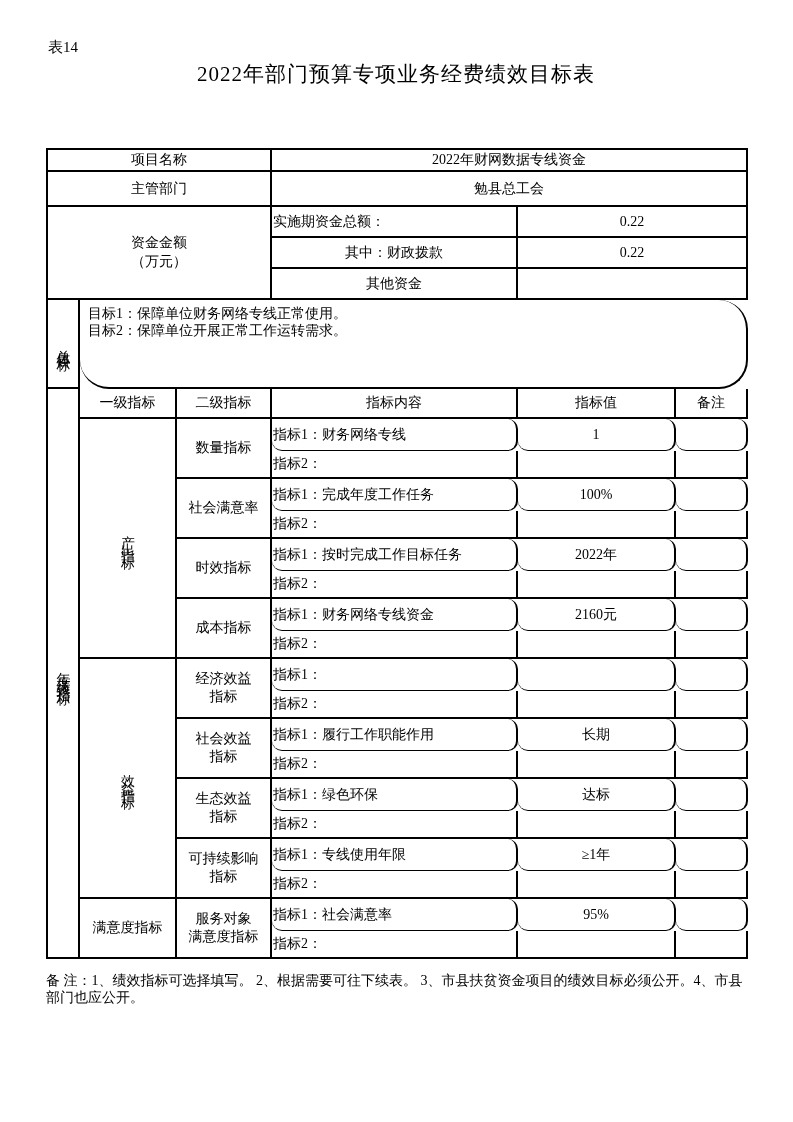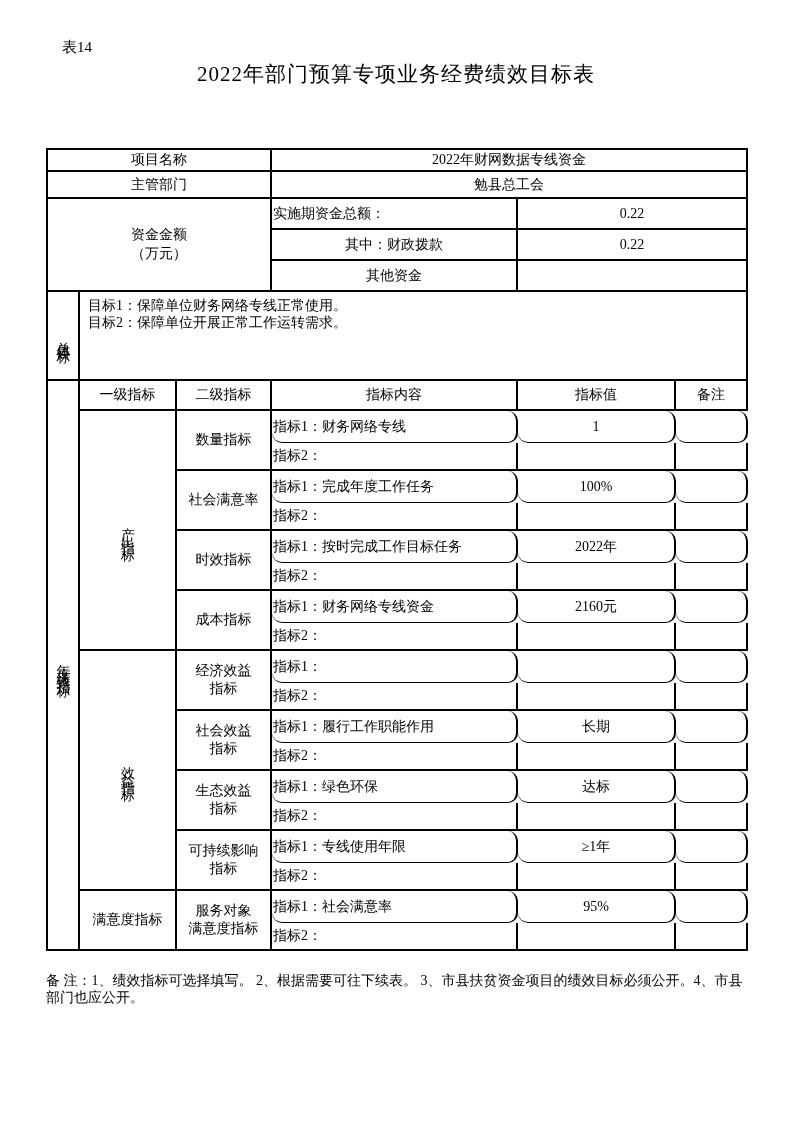--- a/index.html
+++ b/index.html
@@ -1,45 +1,45 @@
 <!DOCTYPE html>
 <html><head>
 <meta charset="utf-8">
 <style>
   html,body{margin:0;padding:0;}
   body{
     width:793px;height:1122px;background:#ffffff;color:#000;
     font-family:"Liberation Serif","DejaVu Serif",serif;
     position:relative;overflow:hidden;
   }
-  .corner-label{position:absolute;left:62px;top:38px;font-size:15px;}
+  .corner-label{position:absolute;left:48px;top:38px;font-size:15px;}
   .doc-title{position:absolute;left:46px;top:60px;width:700px;text-align:center;
     font-size:21px;font-weight:normal;letter-spacing:1px;}
   table.tbl{position:absolute;left:46px;top:148px;width:700px;table-layout:fixed;
     border-collapse:separate;border-spacing:0;
     border-top:2px solid #000;border-left:2px solid #000;}
   td{border-right:2px solid #000;border-bottom:2px solid #000;
     font-size:14px;padding:1px 4px;vertical-align:middle;overflow:hidden;
     word-break:break-all;}
   td.thin{border-bottom-width:1px;border-radius:10px;}
   .c{text-align:center;}
   .l{text-align:left;padding-left:1px;margin-left:8px;}
   .pre{white-space:pre-line;line-height:1.3;}
   .vcell{text-align:center;padding:0;}
   .vtext{writing-mode:vertical-rl;text-orientation:upright;display:inline-block;
     line-height:1;vertical-align:middle;}
   .sp3{letter-spacing:3px;}
   .sp4{letter-spacing:4px;}
   .sp7{letter-spacing:7px;}
-  td.goal-body{vertical-align:top;padding:5px 8px;line-height:17px;}
+  td.goal-body{vertical-align:top;padding:5px 8px;line-height:17px;border-radius:29px;}
   .goal-line{margin:0;}
   .footnote{position:absolute;left:46px;top:972px;width:702px;
     font-size:14px;line-height:17px;text-align:left;}
   
-  tr.h36{height:21px;} tr.h27{height:27px;} tr.h31{height:31px;}
+  tr.h36{height:21px;} tr.h27{height:35px;} tr.h31{height:31px;}
   tr.h89{height:89px;} tr.h30{height:30px;border-radius:10px;} tr.h32{height:32px;} tr.h28{height:28px;}
 </style>
 </head>
 <body>
 
 <div class="corner-label">表14</div>
 <div class="doc-title">2022年部门预算专项业务经费绩效目标表</div>
 
 <table class="tbl">
   <colgroup>

